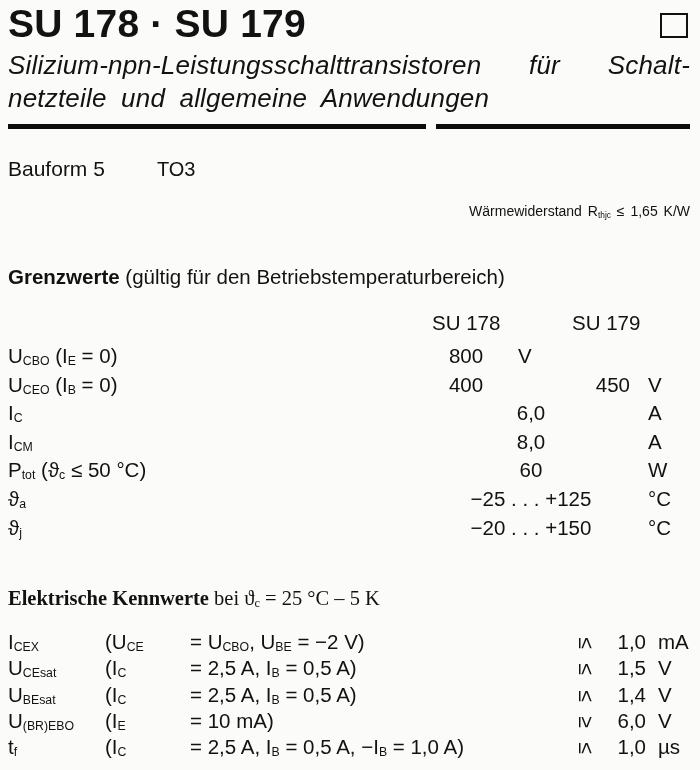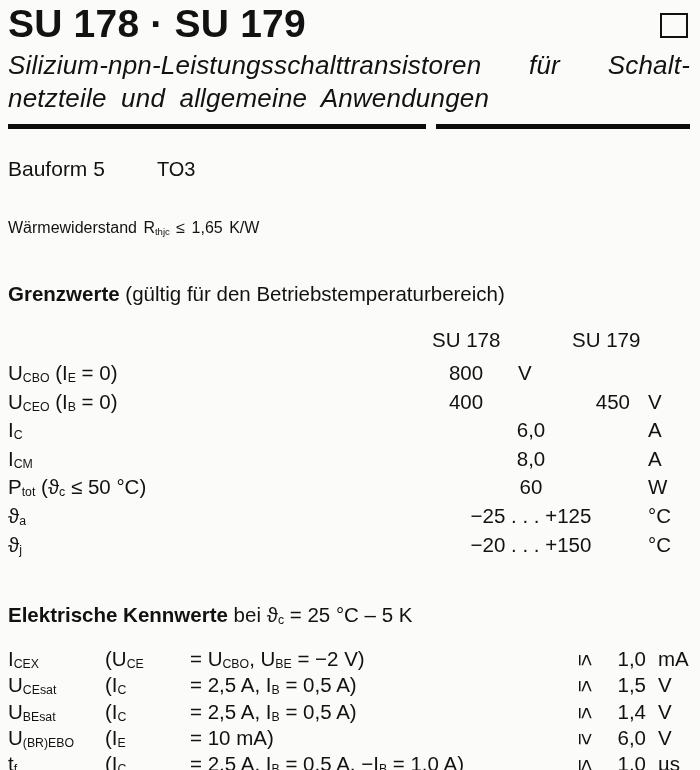--- a/index.html
+++ b/index.html
@@ -27,28 +27,28 @@
     margin-top: 9px; height: 5px;
     background: linear-gradient(to right,
       #0c0c0c 0%, #0c0c0c 61.3%,
       transparent 61.3%, transparent 62.8%,
       #0c0c0c 62.8%, #0c0c0c 100%);
   }
 
   .bauform { margin-top: 28px; font-size: 21px; line-height: 24px; }
   .pkg { margin-left: 52px; font-size: 20px; }
 
-  .thermal { margin-top: 35px; font-size: 16px; line-height: 24px; word-spacing: 2px; }
+  .thermal { margin-top: 18px; font-size: 14px; line-height: 24px; word-spacing: 2px; text-align: right; }
 
   sub { font-size: 0.6em; vertical-align: -0.18em; line-height: 0; letter-spacing: 0; }
 
   .sec-heading { font-size: 20.5px; line-height: 24px; }
   .sec-heading .bold { font-weight: 700; }
   .gw-heading { margin-top: 42px; }
-  .kw-heading { margin-top: 44px; }
+  .kw-heading { margin-top: 44px; font-family: Liberation Serif, serif; }
 
   
   .gw-colheads { position: relative; height: 22px; margin-top: 22px; font-size: 20.5px; }
   .gw-colheads span { position: absolute; top: 0; }
   .gw-ch1 { left: 424px; }
   .gw-ch2 { left: 564px; }
 
   .gw-table { margin-top: 9px; }
   .gw-row { display: grid; grid-template-columns: 424px 68px 130px 1fr; align-items: baseline; font-size: 20.5px; line-height: 28.6px; }
   .gw-v1 { text-align: center; }

